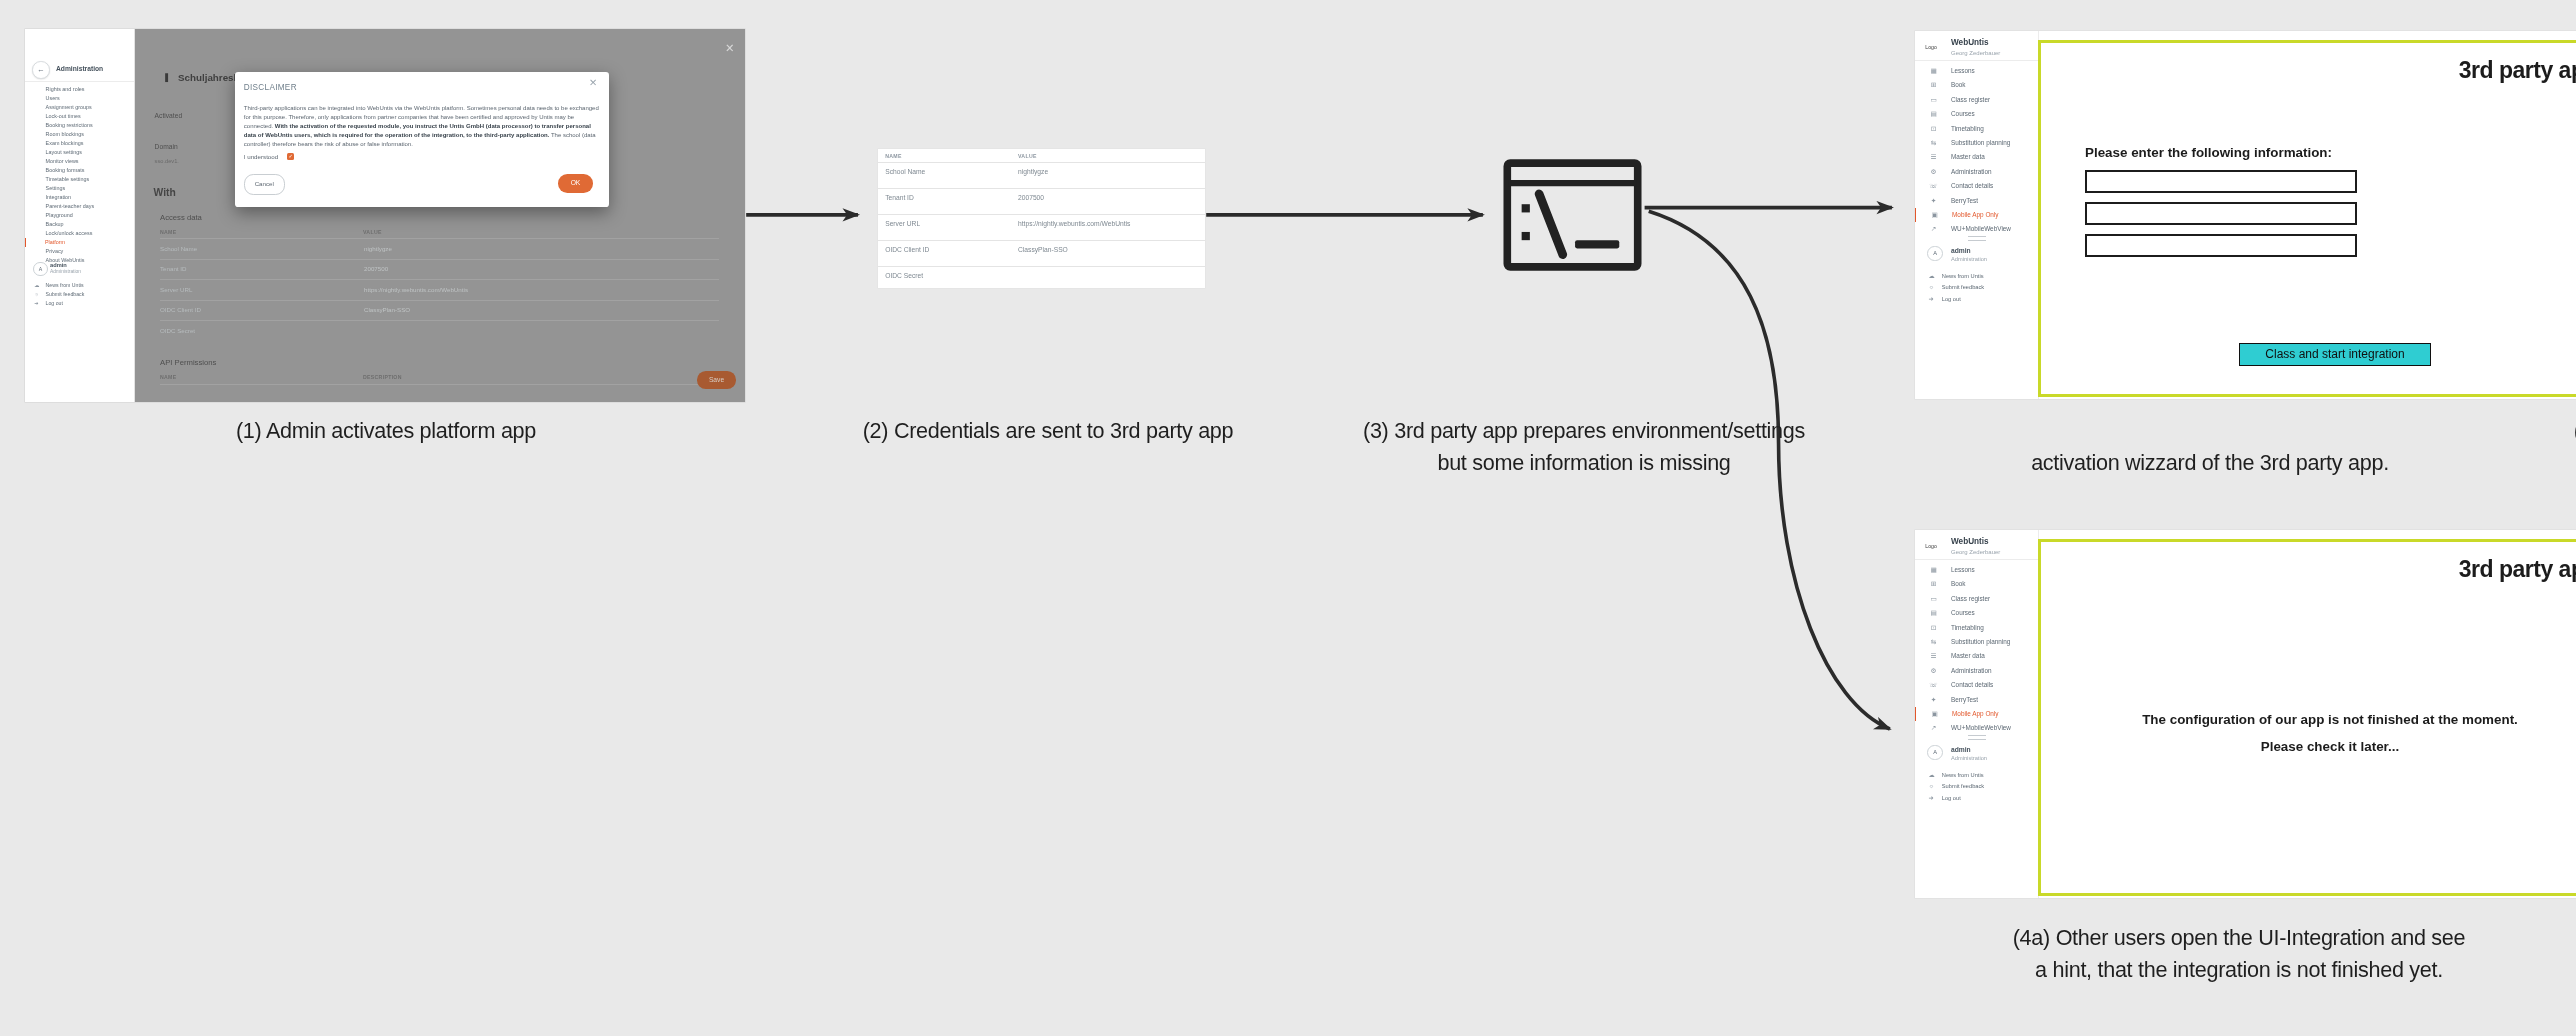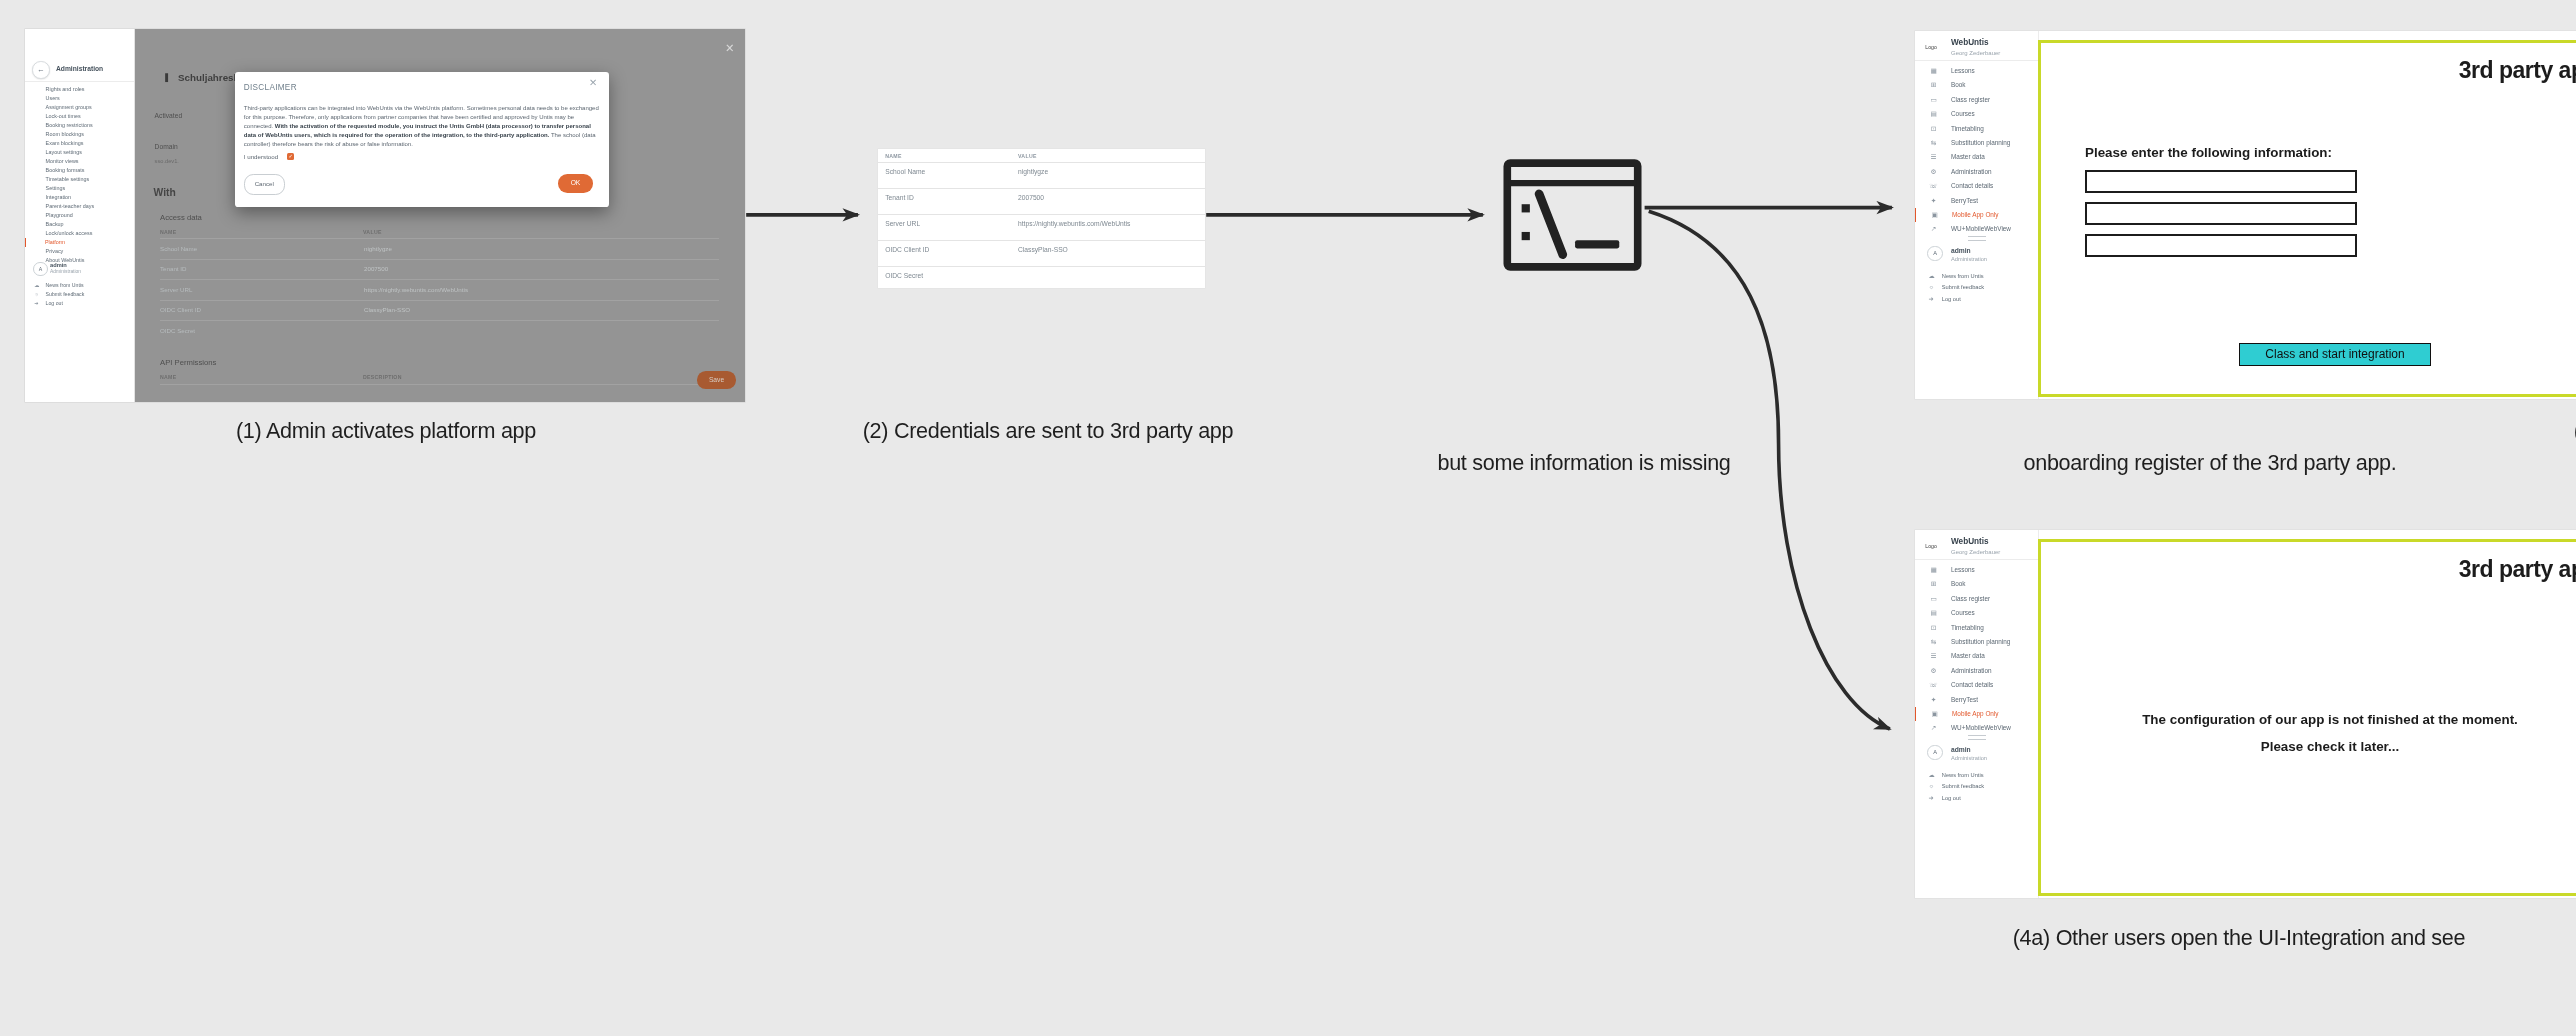--- a/index.html
+++ b/index.html
@@ -254,20 +254,21 @@
           <span class="n">OIDC Secret</span>
           <span class="v"></span>
         </div>
       </div>
   </div>
   <div class="cap" style="left:1048px;top:418px">(2) Credentials are sent to 3rd party app</div>
 
   <svg class="abs" style="left:1503px;top:159px" width="139" height="112" viewBox="0 0 270 218">
       <use href="#terminal"></use>
     </svg>
+  <div class="cap" style="left:1584px;top:418px">(3) 3rd party app prepares environment/settings</div>
   <div class="cap" style="left:1584px;top:450px">but some information is missing</div>
 
   <div class="abs appwin" style="left:1915px;top:31px">
     <div class="as">
       <div class="as-logo">Logo</div>
       <div class="as-t">WebUntis</div>
       <div class="as-s">Georg Zederbauer</div>
       <div class="as-hr"></div>
       <div class="as-items">
 
@@ -339,21 +340,21 @@
     </div>
     <div class="greenbox">
       <div class="tpa-title">3rd party app</div>
       <div class="tpa-prompt">Please enter the following information:</div>
       <div class="tpa-input" style="top:127px"></div>
       <div class="tpa-input" style="top:159px"></div>
       <div class="tpa-input" style="top:191px"></div>
       <div class="tpa-btn">Class and start integration</div>
     </div>
   </div>
-  <div class="cap" style="left:2210px;top:450px">onboarding register of the 3rd party app.</div>
+  <div class="cap" style="left:2210px;top:450px">activation wizzard of the 3rd party app.</div>
 
   <div class="cap" style="left:2756px;top:418px">(5) 3rd party app prepares environment</div>
 
   <div class="abs appwin" style="left:1915px;top:530px">
     <div class="as">
       <div class="as-logo">Logo</div>
       <div class="as-t">WebUntis</div>
       <div class="as-s">Georg Zederbauer</div>
       <div class="as-hr"></div>
       <div class="as-items">
@@ -424,15 +425,16 @@
           </div>
         </div>
     </div>
     <div class="greenbox">
       <div class="tpa-title">3rd party app</div>
       <div class="tpa-msg" style="top:170px">The configuration of our app is not finished at the moment.</div>
       <div class="tpa-msg" style="top:197px">Please check it later...</div>
     </div>
   </div>
   <div class="cap" style="left:2239px;top:925px">(4a) Other users open the UI-Integration and see</div>
+  <div class="cap" style="left:2239px;top:957px">a hint, that the integration is not finished yet.</div>
 
 </div>
 
 
 </body></html>

